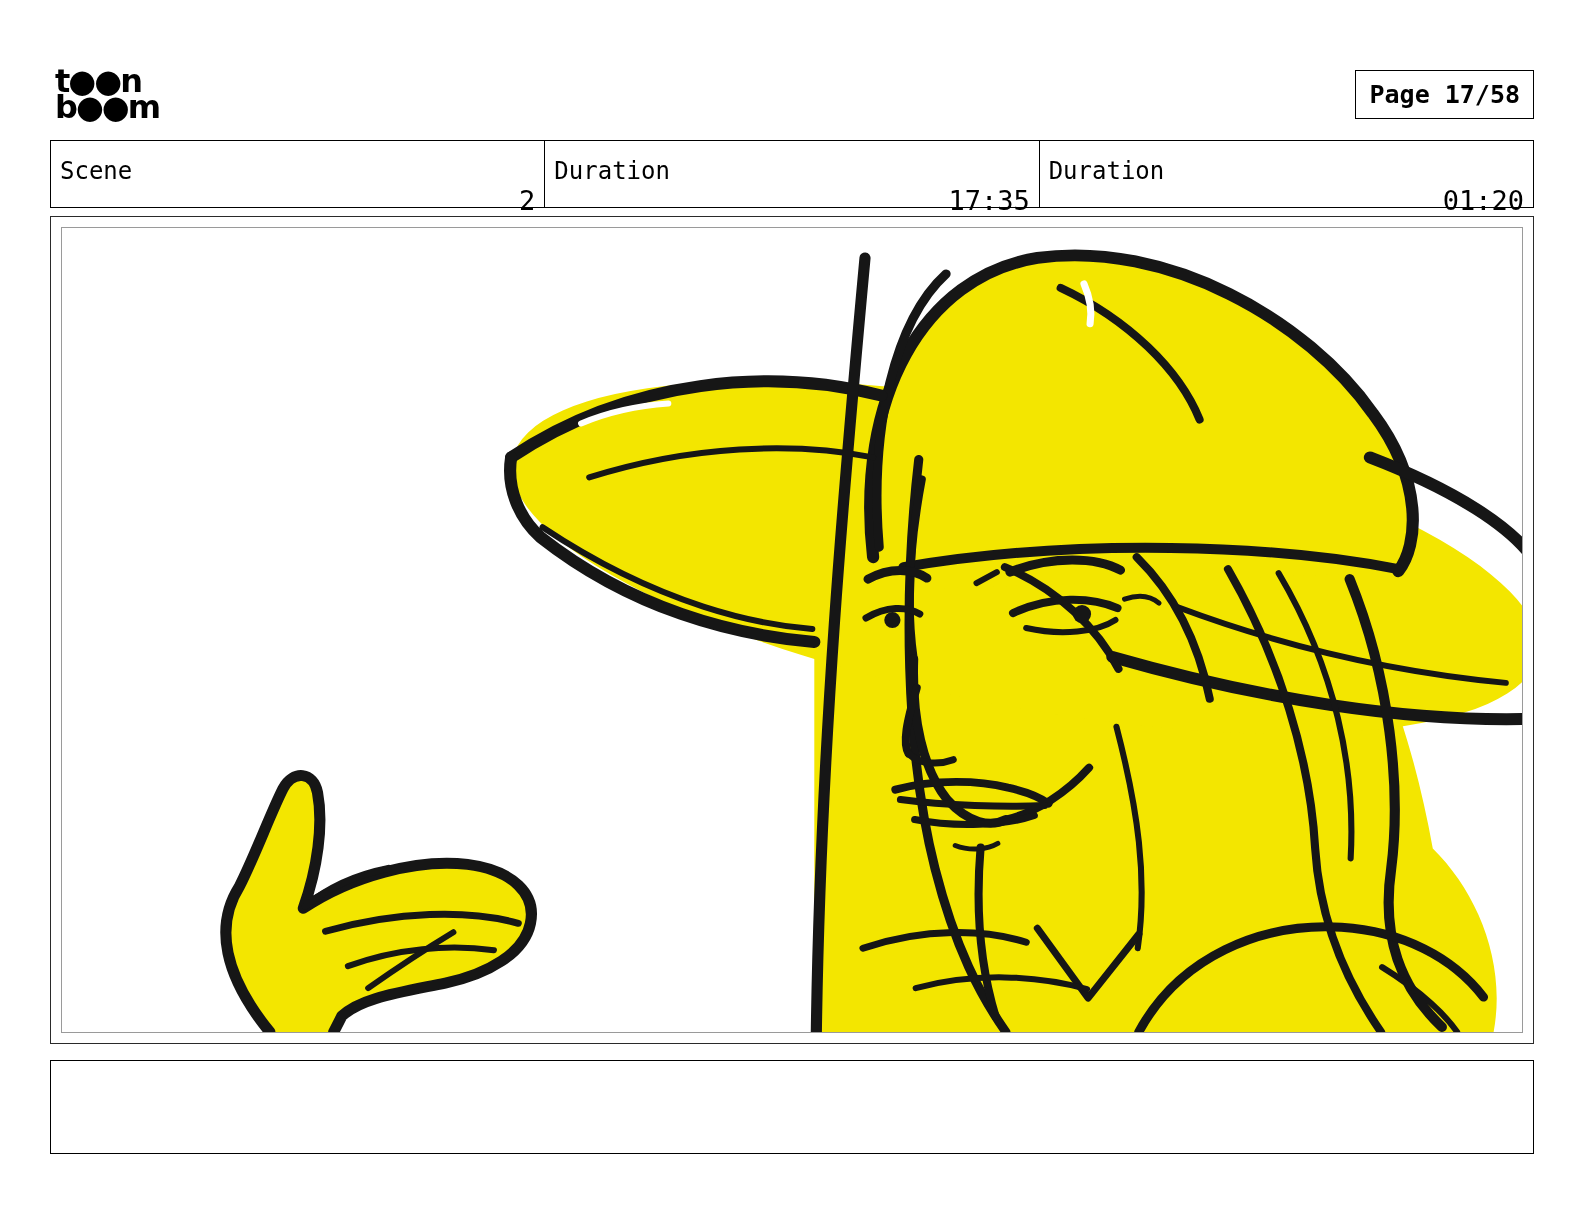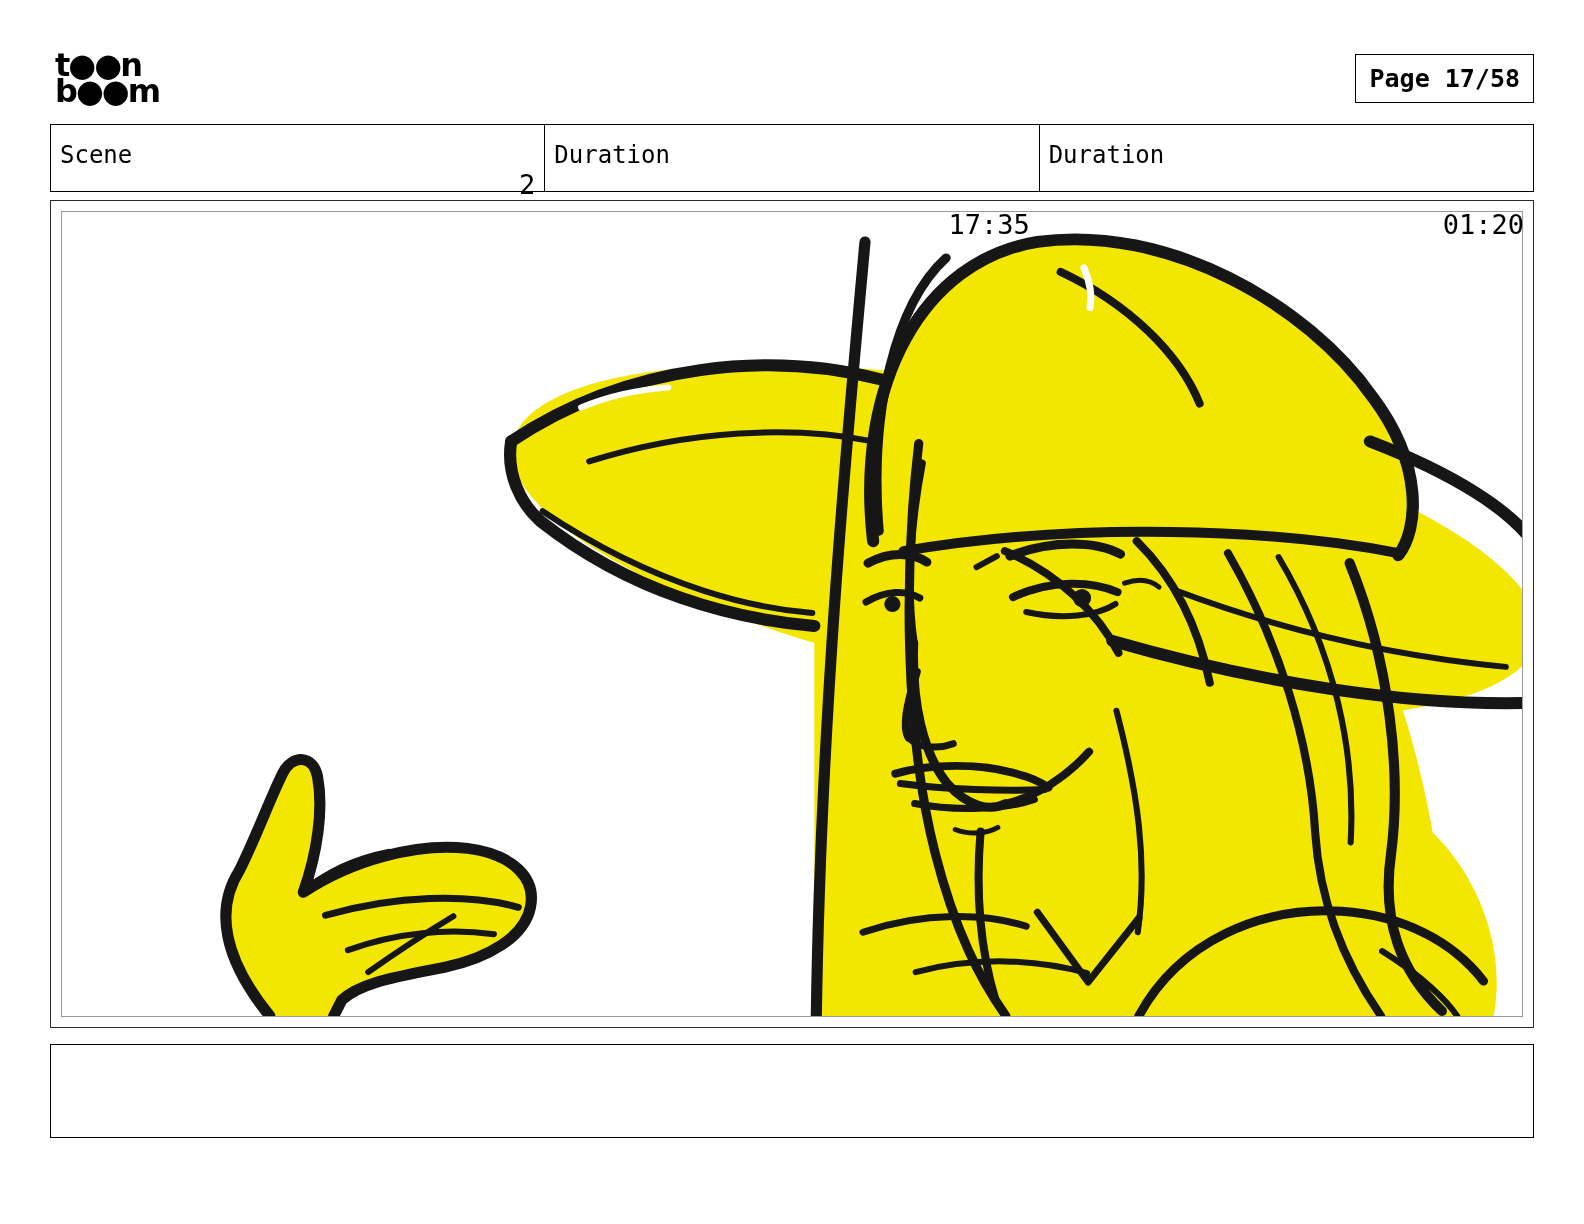--- a/index.html
+++ b/index.html
@@ -5,40 +5,40 @@
   * { box-sizing: border-box; }
   html,body { margin:0; padding:0; background:#ffffff; }
   body {
     width:1584px; height:1224px;
     font-family:"DejaVu Sans Mono", monospace;
     color:#000;
   }
   .sheet { position:relative; width:1584px; height:1224px; background:#fff; overflow:hidden; }
 
   
-  .header { display:flex; align-items:center; margin:48px 50px 0 55px; height:60px; }
+  .header { display:flex; align-items:center; margin:64px 50px 0 55px; height:60px; }
   .logo {
     font-family:"DejaVu Sans", sans-serif;
     font-weight:900; font-size:32px; line-height:26px; letter-spacing:-2px;
     white-space:pre;
   }
   .title { margin-left:26px; font-weight:bold; font-size:27px; }
   .page-box {
     margin-left:auto; border:1px solid #000;
     padding:9px 13px; font-weight:bold; font-size:25px;
   }
 
   
   .info-row { display:flex; margin:16px 50px 0 50px; }
   .cell {
     flex:1; border:1px solid #000; height:68px;
     padding:16px 9px 6px;
     display:flex; flex-direction:column; justify-content:space-between;
   }
-  .cell + .cell { margin-left:-1px;gap:40px; }
+  .cell + .cell { margin-left:-1px; }
   .cell-label { font-size:24px; }
   .cell-value { align-self:flex-end; font-size:27px; }
 
   
   .panel-frame {
     margin:8px 50px 0; border:1px solid #2a2a2a;
     padding:10px; height:828px;
   }
   .panel-inner { border:1px solid #9a9a9a; height:100%; background:#fff; overflow:hidden; }
   .panel-inner svg { display:block; width:100%; height:100%; }

